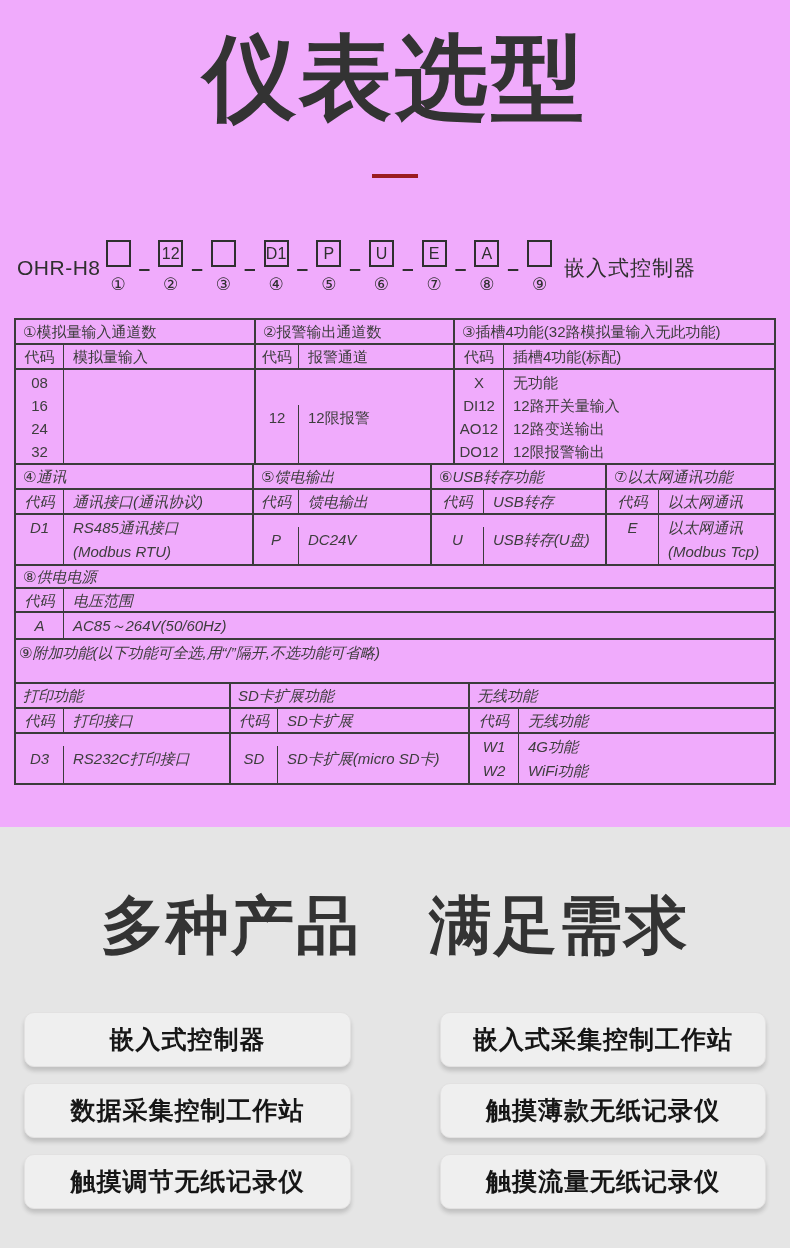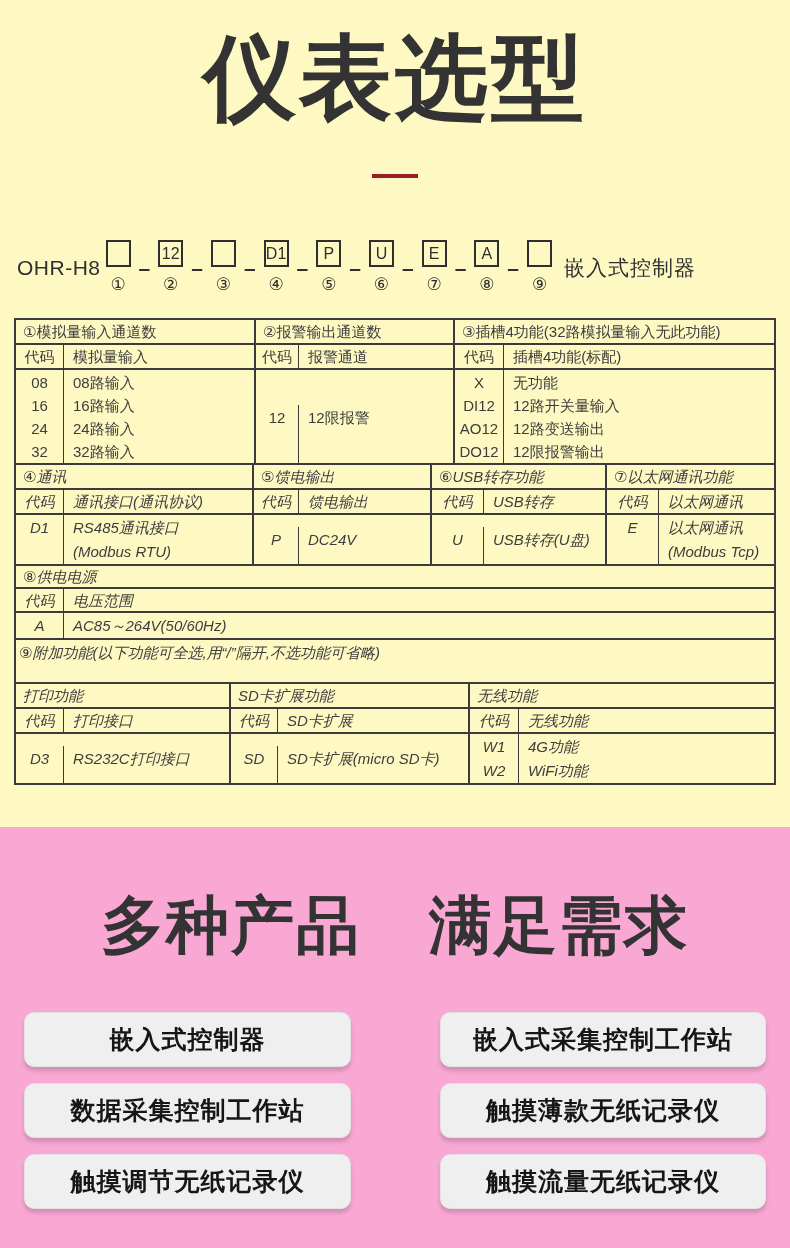--- a/index.html
+++ b/index.html
@@ -4,21 +4,21 @@
 <style>
   * { margin: 0; padding: 0; box-sizing: border-box; }
   html, body { width: 790px; }
   body {
     font-family: "Liberation Sans", "DejaVu Sans", sans-serif;
     width: 790px; height: 1248px; overflow: hidden; background: #ffffff;
   }
   .page { width: 790px; height: 1248px; }
 
   
-  .top-section { background: #fef9c3; height: 827px; }
+  .top-section { background: #f0abfc; height: 827px; }
   .page-title {
     padding-top: 26px; text-align: center;
     font-size: 93px; font-weight: 900; letter-spacing: 3px;
     color: #333333; line-height: 1.12;
   }
   .title-underline { width: 46px; height: 4px; margin: 44px auto 0; background: #9b1c21; }
 
   
   .model-line {
     display: flex; align-items: center;
@@ -61,21 +61,21 @@
   .code-col { border-right: 1px solid var(--ln); text-align: center; }
   .lbl-col { padding-left: 9px; }
   .bd { padding-top: 1px; line-height: 23px; }
   .band2 .bd, .band5 .bd { line-height: 24px; }
   .band3 .sec-title { height: 23px; line-height: 22px; }
   .band3 .hd { height: 24px; line-height: 23px; }
   .band3 .bd { line-height: 24px; }
   .band4-title { height: 42px; line-height: 25px; padding-left: 3px; white-space: nowrap; }
 
   
-  .bottom-section { background: #f9a8d4; height: 421px; }
+  .bottom-section { background: #e5e5e5; height: 421px; }
   .products-heading {
     padding-top: 64px;
     display: flex; justify-content: center; gap: 68px;
     font-size: 63px; font-weight: 900; color: #333333; line-height: 1.1;
     letter-spacing: 2px;
   }
   .products {
     margin-top: 52px; padding: 0 24px;
     display: grid; grid-template-columns: 327px 326px;
     justify-content: space-between; row-gap: 16px;
@@ -154,26 +154,20 @@
         <div class="sec">
           <div class="sec-title">①模拟量输入通道数</div>
           <div class="sec-grid">
             <div class="cell hd code-col">代码</div>
             <div class="cell hd lbl-col">模拟量输入</div>
             <div class="cell bd code-col">
               <div>08</div>
               <div>16</div>
               <div>24</div>
               <div>32</div>
-            </div>
-            <div class="cell bd lbl-col">
-              <div>08路输入</div>
-              <div>16路输入</div>
-              <div>24路输入</div>
-              <div>32路输入</div>
             </div>
           </div>
         </div>
         <div class="sec">
           <div class="sec-title">②报警输出通道数</div>
           <div class="sec-grid" style="grid-template-columns:43px 1fr;">
             <div class="cell hd code-col">代码</div>
             <div class="cell hd lbl-col">报警通道</div>
             <div class="cell bd code-col">
               <div>12</div>

